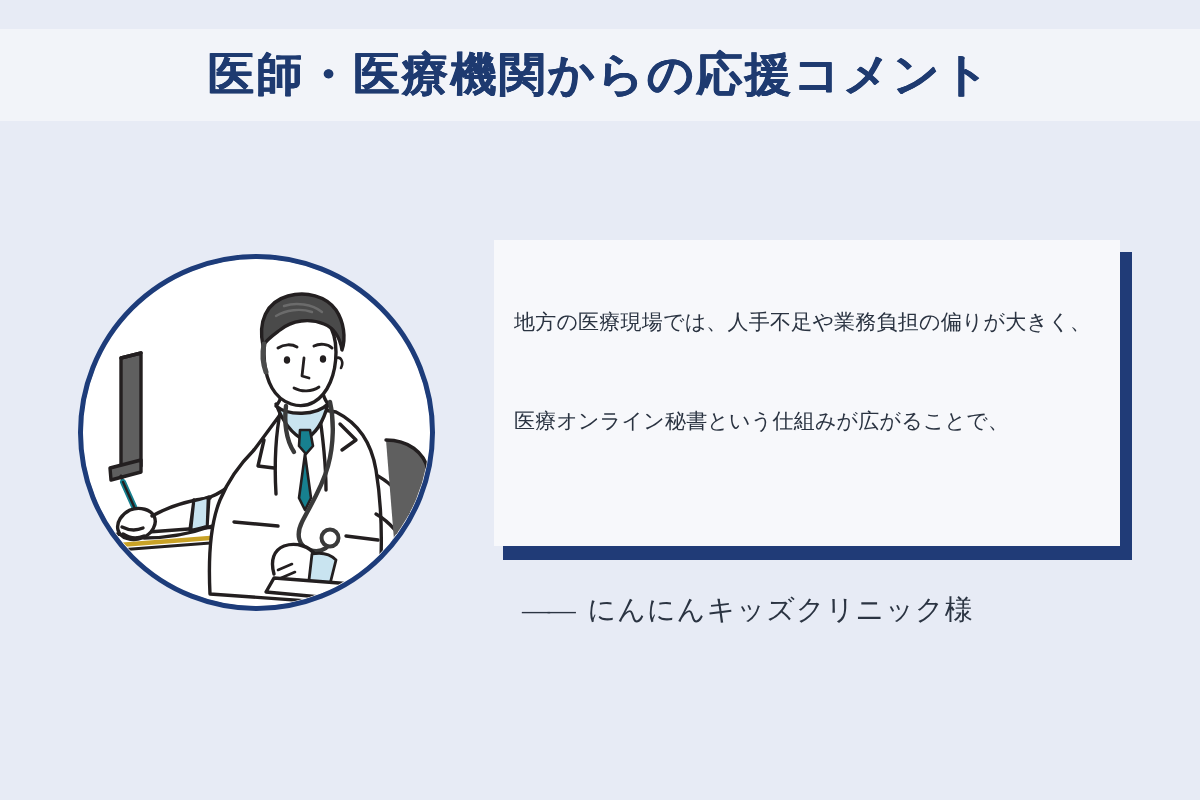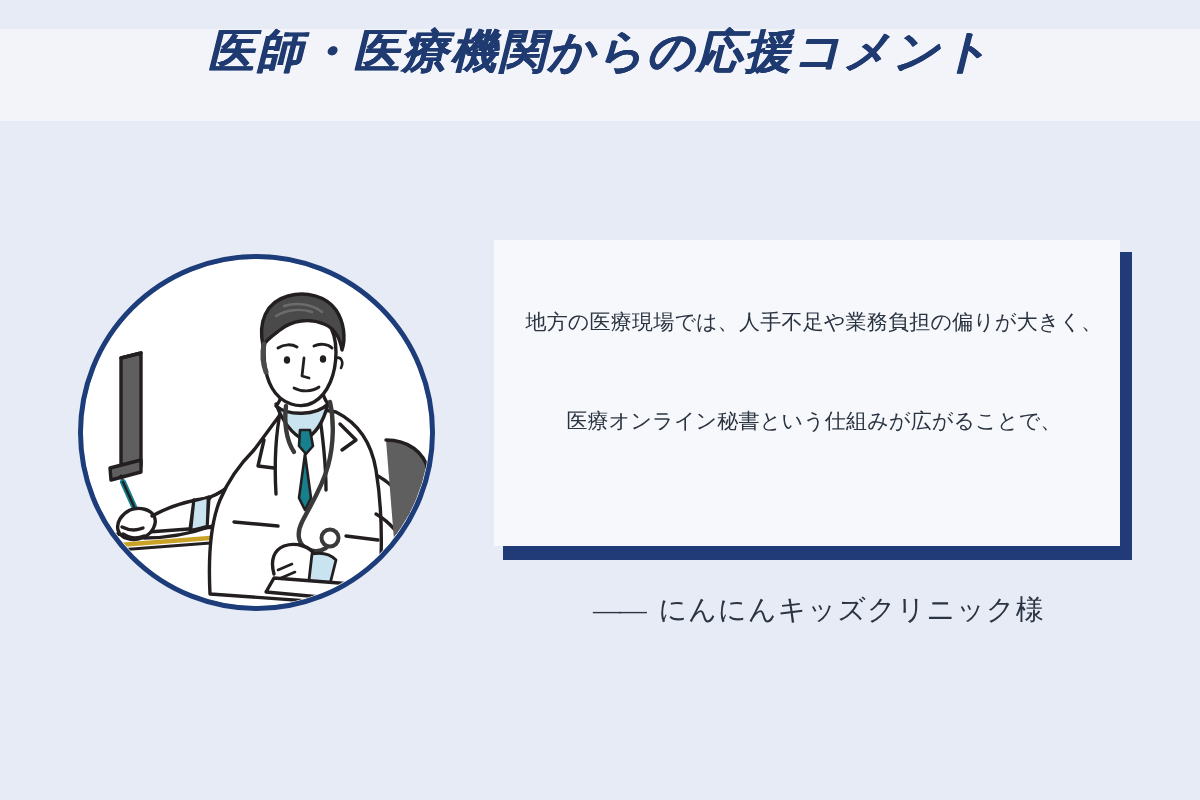--- a/index.html
+++ b/index.html
@@ -18,22 +18,22 @@
 
   
   .header-band {
     position: absolute;
     left: 0;
     top: 29px;
     width: 1200px;
     height: 92px;
     background: #f2f4f9;
     display: flex;
+    align-items: center;
     justify-content: center;
-    font-style: italic;
   }
 
   .page-title {
     font-family: "Liberation Serif", "DejaVu Serif", serif;
     font-weight: 700;
     font-size: 46px;
     letter-spacing: 0.055em;
     color: #1e3a70;
     line-height: 1;
     white-space: nowrap;
@@ -92,43 +92,42 @@
     width: 626px;
     height: 306px;
     background: #f7f8fb;
   }
 
   .card-body {
     position: absolute;
     left: 20px;
     top: 62px;
     width: 600px;
-    text-align: center;
   }
 
   .para {
     font-family: "Liberation Serif", "DejaVu Serif", serif;
     font-size: 21px;
     line-height: 41px;
     color: #2a3341;
     letter-spacing: 0.01em;
     white-space: nowrap;
   }
 
   .para + .para { margin-top: 58px; }
 
   .para-line { display: block; }
 
   
   .attribution {
     position: absolute;
-    left: 500px;
+    left: 522px;
     top: 588px;
     width: 638px;
-    text-align: center;
+    text-align: left;
     font-family: "Liberation Serif", "DejaVu Serif", serif;
     font-size: 28px;
     line-height: 44px;
     color: #2b3442;
     letter-spacing: 0.04em;
     white-space: nowrap;
   }
 
   .attr-dash {
     display: inline-block;

